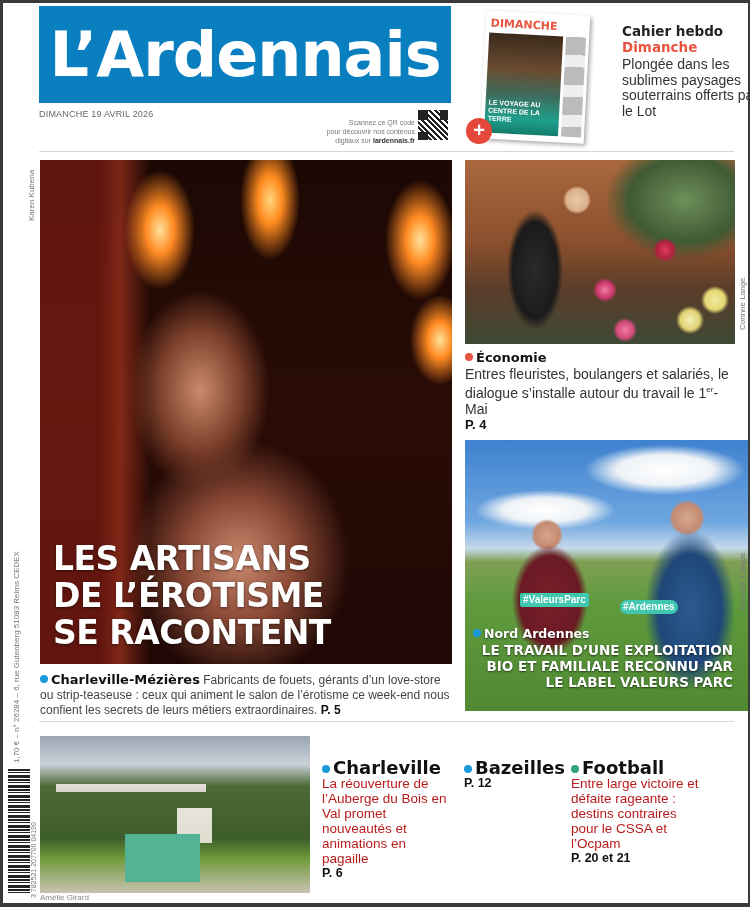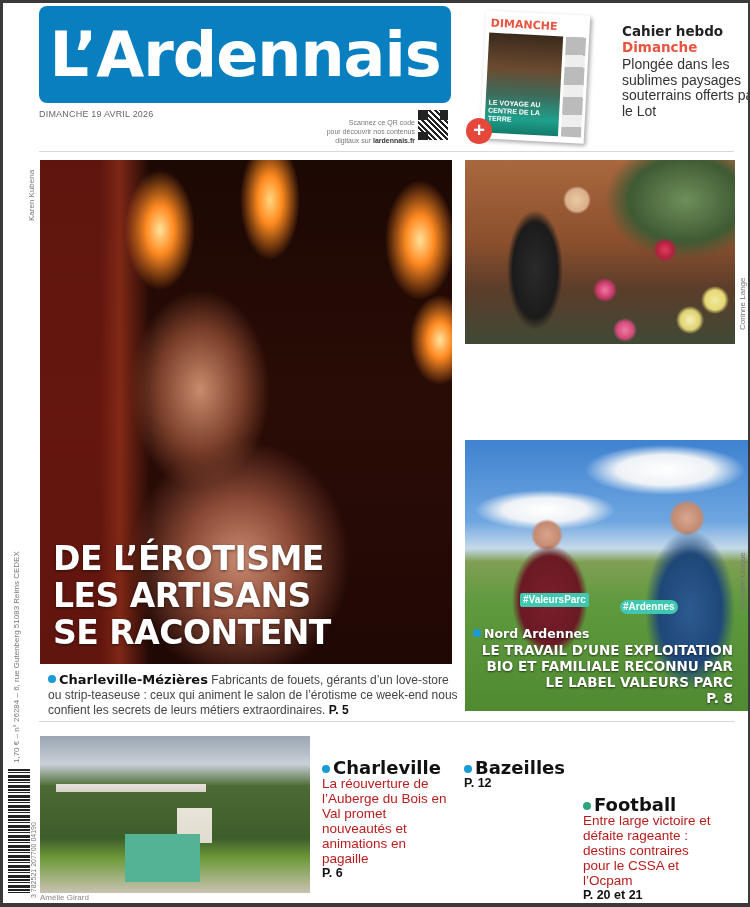--- a/index.html
+++ b/index.html
@@ -6,21 +6,21 @@
   html, body { width: 750px; height: 907px; overflow: hidden; background: #3a3a3a; }
   body { font-family: "Liberation Sans", sans-serif; }
   .page {
     position: absolute; left: 3px; top: 3px; width: 745px; height: 900px;
     background: #ffffff; overflow: hidden;
   }
   
   .masthead {
     position: absolute; left: 36px; top: 3px; width: 412px; height: 97px;
     background: #0a7fc0; color: #fff;
-    display: flex; align-items: center; justify-content: center; border-radius: 8px;
+    display: flex; align-items: center; justify-content: center;
   }
   .masthead .title {
     font-family: "DejaVu Sans", sans-serif; font-weight: bold;
     font-size: 62px; letter-spacing: -1px; line-height: 1;
   }
   .date {
     position: absolute; left: 36px; top: 106px; font-size: 9px; color: #666;
     letter-spacing: 0.2px;
   }
   .qr-text {
@@ -86,21 +86,21 @@
   }
   .main-photo .headline {
     position: absolute; left: 13px; top: 380px; color: #fff;
     font-family: "DejaVu Sans", sans-serif; font-weight: bold; font-size: 33px;
     line-height: 37px; letter-spacing: -0.5px; text-shadow: 0 1px 3px rgba(0,0,0,0.5);
   }
   .credit-v {
     position: absolute; font-size: 8px; color: #777; white-space: nowrap;
     transform-origin: left top; transform: rotate(-90deg);
   }
-  .lead { position: absolute; left: 37px; top: 669px; width: 412px; font-size: 12px; line-height: 15px; color: #444; margin-left: 8px; }
+  .lead { position: absolute; left: 37px; top: 669px; width: 412px; font-size: 12px; line-height: 15px; color: #444; }
   .dot { display: inline-block; width: 8px; height: 8px; border-radius: 50%; margin-right: 3px; vertical-align: 1px; }
   .kicker { font-family: "DejaVu Sans", sans-serif; font-weight: bold; color: #111; }
   .lead .kicker { font-size: 13px; }
   .page-ref { font-weight: bold; color: #111; }
 
   
   .photo-flowers {
     position: absolute; left: 462px; top: 157px; width: 270px; height: 184px; overflow: hidden;
     background:
       radial-gradient(circle 14px at 250px 140px, #f1e9a0 0%, #e6d874 70%, rgba(0,0,0,0) 100%),
@@ -189,58 +189,62 @@
     <div class="h1">Cahier hebdo</div>
     <div class="h2">Dimanche</div>
     <div class="body">Plongée dans les sublimes paysages souterrains offerts par le Lot</div>
   </div>
 
   <div class="rule" style="left:36px; top:148px; width:695px;"></div>
 
   <div class="credit-v" style="left:24px; top:218px;">Karen Kubena</div>
   <div class="main-photo">
     <div class="headline">
+      <div>LES ARTISANS</div>
       <div>DE L’ÉROTISME</div>
-      <div>LES ARTISANS</div>
       <div>SE RACONTENT</div>
     </div>
   </div>
   <div class="lead">
     <span class="dot" style="background:#1a9ad6"></span><span class="kicker">Charleville-Mézières</span><span> Fabricants de fouets, gérants d’un love-store ou strip-teaseuse : ceux qui animent le salon de l’érotisme ce week-end nous confient les secrets de leurs métiers extraordinaires. </span><span class="page-ref">P. 5</span>
   </div>
 
   <div class="photo-flowers"></div>
   <div class="credit-v" style="left:735px; top:327px;">Corinne Lange</div>
+  <div class="econ-text">
+    <div class="kicker"><span class="dot" style="background:#e8543f"></span><span>Économie</span></div>
+    <div class="body"><span>Entres fleuristes, boulangers et salariés, le dialogue s’installe autour du travail le 1</span><sup>er</sup><span>-Mai</span></div>
+    <div class="page-ref">P. 4</div>
+  </div>
 
   <div class="photo-farm">
     <div class="sign" style="left:55px; top:153px;">#ValeursParc</div>
     <div class="sign" style="left:155px; top:160px;border-radius:7px;">#Ardennes</div>
     <div class="overlay">
       <div class="kicker"><span class="dot" style="background:#1a9ad6"></span><span>Nord Ardennes</span></div>
       <div class="hl">LE TRAVAIL D’UNE EXPLOITATION BIO ET FAMILIALE RECONNU PAR LE LABEL VALEURS PARC</div>
-      <div class="hl">P. 8</div>
     </div>
   </div>
   <div class="credit-v" style="left:735px; top:607px;">Romane Unique</div>
 
   <div class="rule" style="left:36px; top:718px; width:695px;"></div>
 
   <div class="photo-auberge"></div>
   <div style="position:absolute; left:37px; top:890px; font-size:8px; color:#888;">Amélie Girard</div>
 
   <div class="brief" style="left:319px; width:130px;">
     <div class="kicker"><span class="dot" style="background:#1a9ad6"></span><span>Charleville</span></div>
     <div class="body">La réouverture de l’Auberge du Bois en Val promet nouveautés et animations en pagaille</div>
     <div class="page-ref">P. 6</div>
   </div>
   <div class="brief" style="left:461px; width:125px;">
     <div class="kicker"><span class="dot" style="background:#1a9ad6"></span><span>Bazeilles</span></div>
     <div class="page-ref">P. 12</div>
   </div>
-  <div class="brief" style="left:580px; width:135px;margin-top:37px;">
+  <div class="brief" style="left:568px; width:135px;">
     <div class="kicker"><span class="dot" style="background:#2fa37a"></span><span>Football</span></div>
     <div class="body">Entre large victoire et défaite rageante : destins contraires pour le CSSA et l’Ocpam</div>
     <div class="page-ref">P. 20 et 21</div>
   </div>
 
   <div class="credit-v" style="left:9px; top:760px;">1,70 € – n° 26284 – 6, rue Gutenberg 51083 Reims CEDEX</div>
   <div class="barcode"></div>
   <div class="credit-v" style="left:27px; top:895px; font-size:7px;">3 782521 207700 04190</div>
 </div>
 

